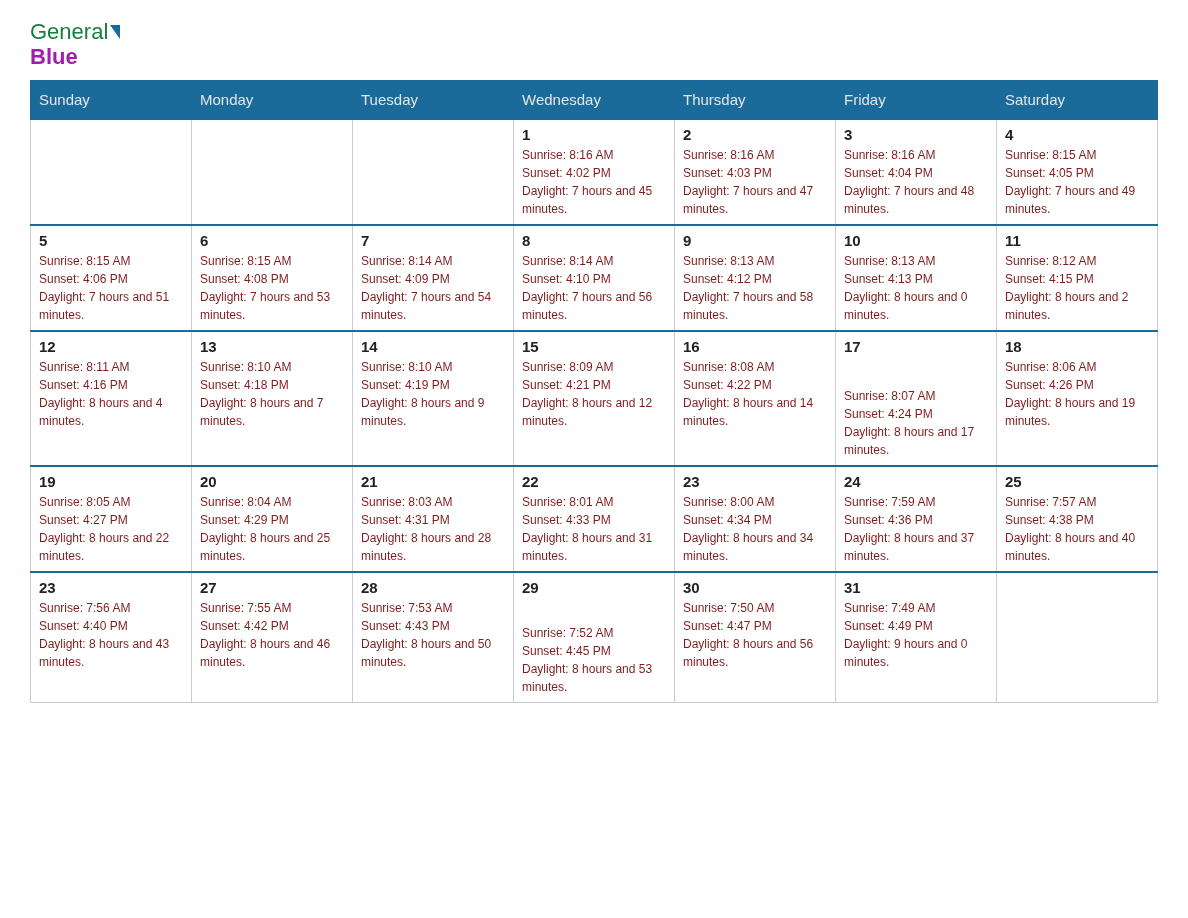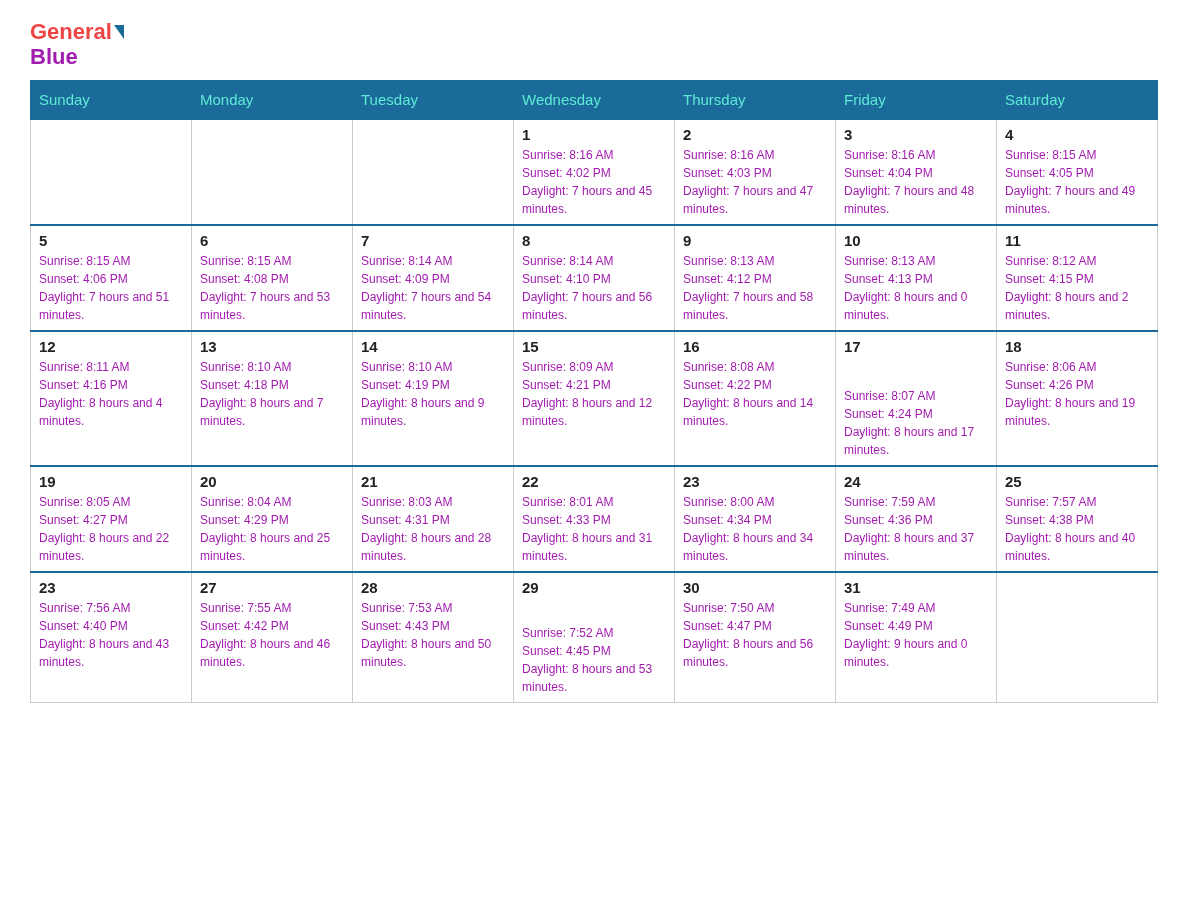--- a/index.html
+++ b/index.html
@@ -35,21 +35,21 @@
       color: #444;
       margin-top: 4px;
     }
     .calendar {
       width: 100%;
       border-collapse: collapse;
       margin-top: 10px;
     }
     .calendar th {
       background-color: #1a6b9a;
-      color: #5eead4;
+      color: #e5e5e5;
       padding: 10px 8px;
       font-size: 15px;
       font-weight: normal;
       text-align: left;
       border: 1px solid #1a6b9a;
     }
     .calendar td {
       vertical-align: top;
       padding: 6px 8px;
       border: 1px solid #ccc;
@@ -64,34 +64,34 @@
     }
     .calendar td .day-num {
       font-size: 15px;
       font-weight: bold;
       color: #222;
       display: block;
       margin-bottom: 3px;
     }
     .calendar td .day-info {
       font-size: 12px;
-      color: #a21caf;
+      color: #7f1d1d;
       line-height: 1.5;
     }
     .empty-cell {
       background: #fff;
     }
   </style>
 </head>
 <body>
 
 <div class="header">
   <div class="logo">
   <div style="display:flex;align-items:center;line-height:1.1;">
-    <span style="font-size:22px;font-weight:bold;color:#ef4444;">General</span>
+    <span style="font-size:22px;font-weight:normal;color:#15803d;">General</span>
     <span style="display:inline-block;width:0;height:0;border-left:10px solid transparent;border-top:14px solid #1a6b9a;margin:0 1px 0 2px;vertical-align:middle;"></span>
   </div>
   <div>
     <span style="font-size:22px;font-weight:bold;color:#a21caf;">Blue</span>
   </div>
 </div>
   <div class="title-section">
     <div class="page-title"></div>
     <div class="subtitle"></div>
   </div>

